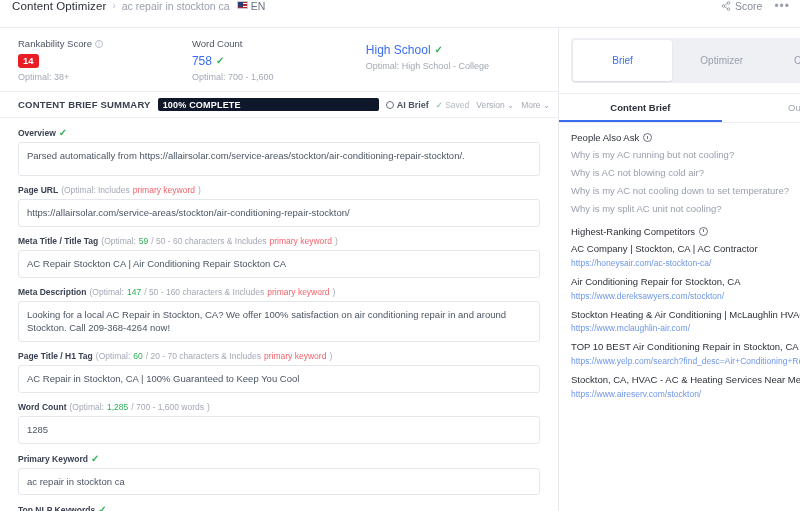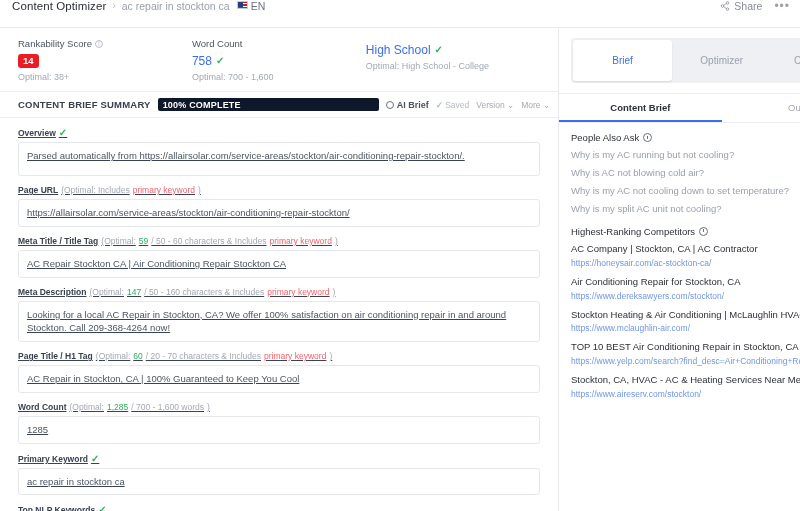--- a/index.html
+++ b/index.html
@@ -69,21 +69,21 @@
   .progress-text { font-size: 9px; font-weight: 700; color: #fff; letter-spacing: .2px; }
   .ai-brief { display: flex; align-items: center; gap: 3px; font-size: 9px;
               font-weight: 700; color: #4b5563; white-space: nowrap; }
   .ai-dot { width: 8px; height: 8px; border-radius: 50%; border: 1.5px solid #6b7280; }
   .saved { font-size: 8.5px; color: #b4b9c4; white-space: nowrap; }
   .saved .tick { font-size: 8.5px; color: #9ec9a8; }
   .mini-menu { font-size: 8.5px; color: #a3a8b4; white-space: nowrap; }
 
   
   .form { flex: 1; overflow: hidden; padding: 9px 18px 0 18px; }
-  .field { margin-bottom: 9px; text-decoration: underline; }
+  .field { margin-bottom: 9px; }
   .field-label { font-size: 8.5px; color: #394150; font-weight: 700; margin-bottom: 4px;
                  display: flex; align-items: baseline; gap: 3px; flex-wrap: wrap; }
   .hint { font-weight: 400; color: #a3a8b4; }
   .kw-red { color: #f1636b; }
   .num-green { color: #2eae58; }
   .box {
     border: 1px solid #e4e7ec; border-radius: 3px; background: #fff;
     font-size: 9.5px; color: #4b5563; padding: 6px 8px; line-height: 1.45;
   }
   .box.tall { min-height: 34px; }
@@ -126,21 +126,21 @@
 
     <div class="topbar-right">
       <span class="share">
         <svg width="10" height="10" viewBox="0 0 16 16">
           <circle cx="12" cy="3" r="2" fill="none" stroke="#868c99" stroke-width="1.3"></circle>
           <circle cx="4" cy="8" r="2" fill="none" stroke="#868c99" stroke-width="1.3"></circle>
           <circle cx="12" cy="13" r="2" fill="none" stroke="#868c99" stroke-width="1.3"></circle>
           <line x1="5.7" y1="7" x2="10.3" y2="4" stroke="#868c99" stroke-width="1.2"></line>
           <line x1="5.7" y1="9" x2="10.3" y2="12" stroke="#868c99" stroke-width="1.2"></line>
         </svg>
-        <span>Share</span>
+        <span>Score</span>
       </span>
       <span class="dots">•••</span>
     </div>
   </div>
 
   <div class="body">
 
     <div class="left">
 
       <div class="scores">

